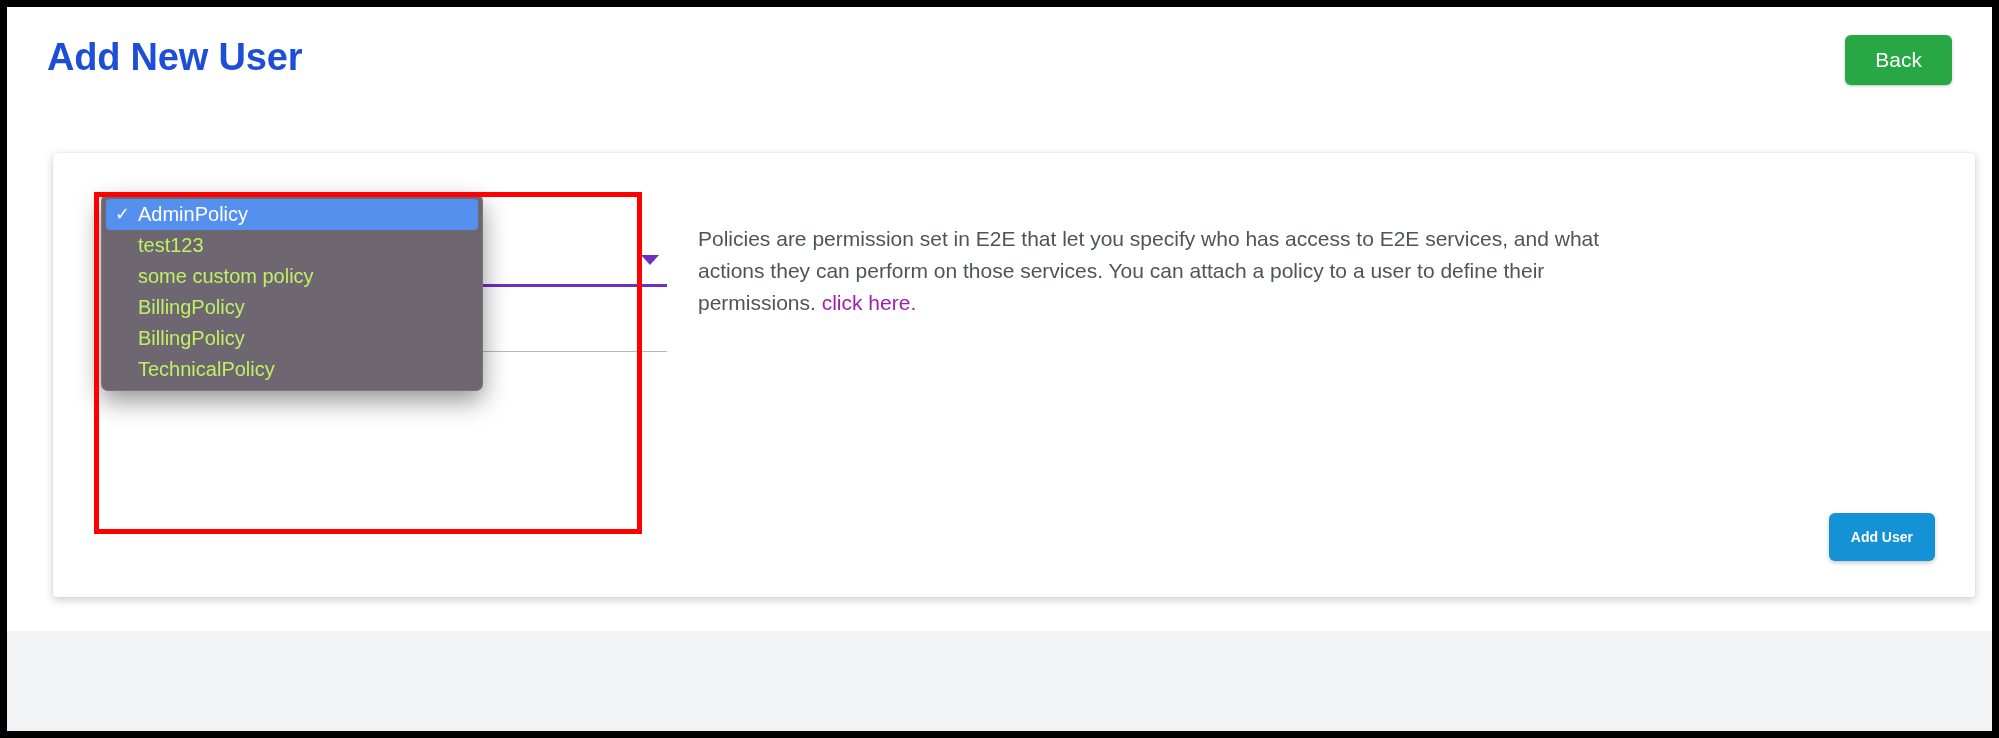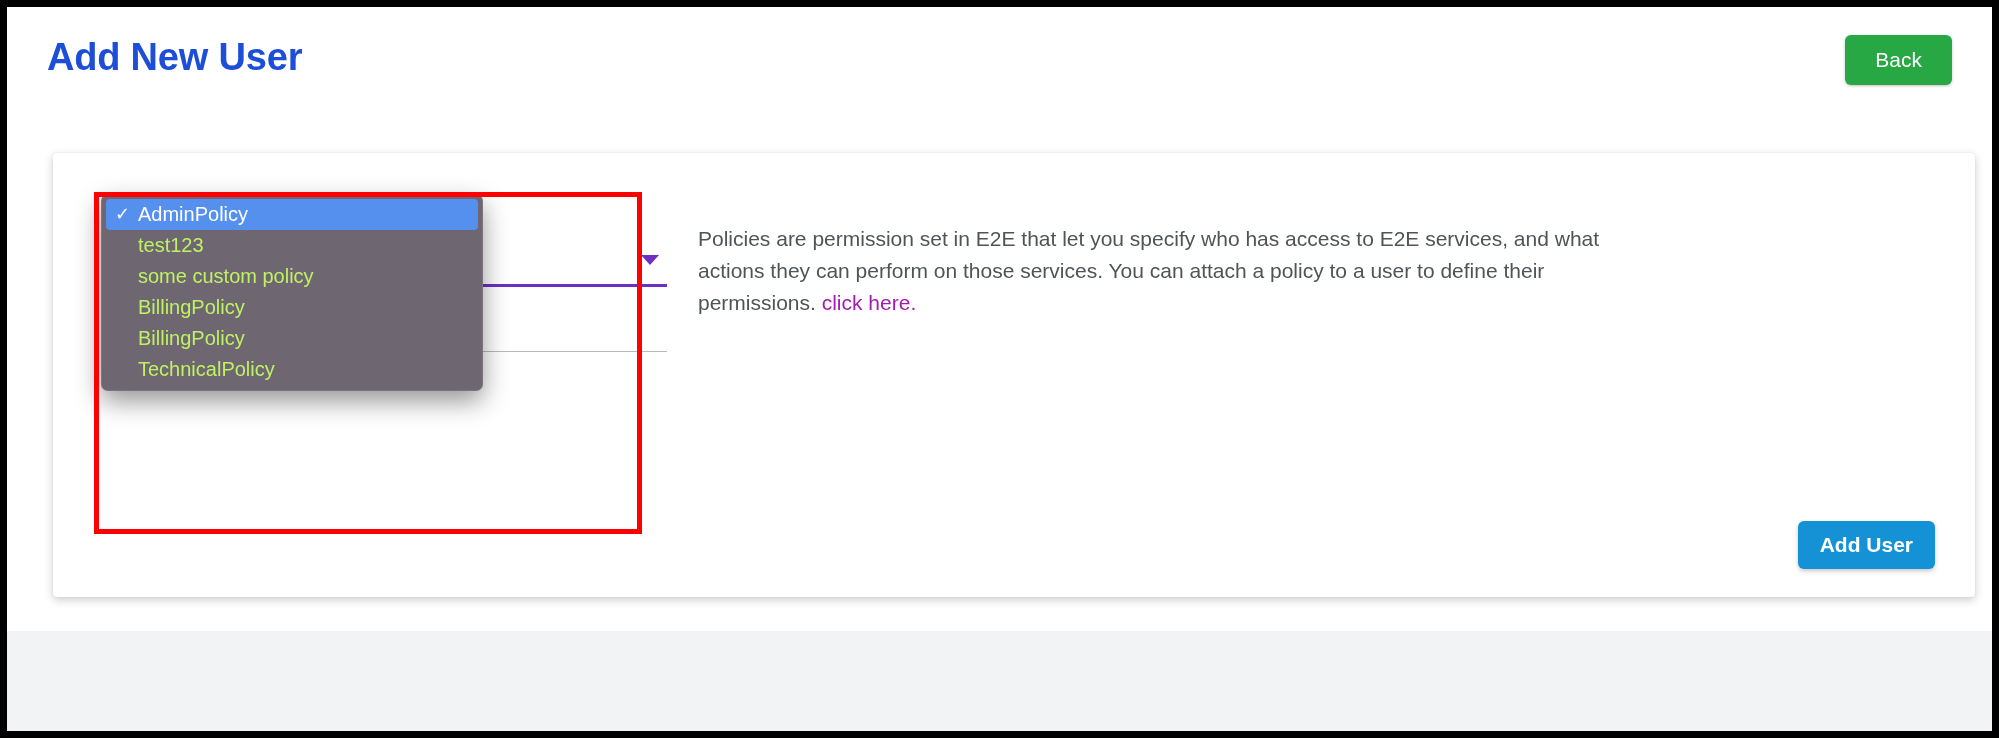--- a/index.html
+++ b/index.html
@@ -175,28 +175,28 @@
   }
   #policy-doc-link {
     color: #a21caf;
     text-decoration: none;
     cursor: pointer;
   }
 
   
   #add-user-button {
     position: absolute;
-    right: 40px; bottom: 28px;
+    right: 40px; bottom: 36px;
     background: #1492d5;
     color: #ffffff;
     border: none;
     border-radius: 6px;
     height: 48px;
     padding: 0 22px;
-    font-size: 21px;
+    font-size: 14px;
     font-weight: bold;
     font-family: "Liberation Sans", sans-serif;
     cursor: pointer;
     box-shadow: 0 2px 4px rgba(0,0,0,0.22);
   }
 
   
   #below-fold {
     position: absolute;
     left: 0; top: 624px;

